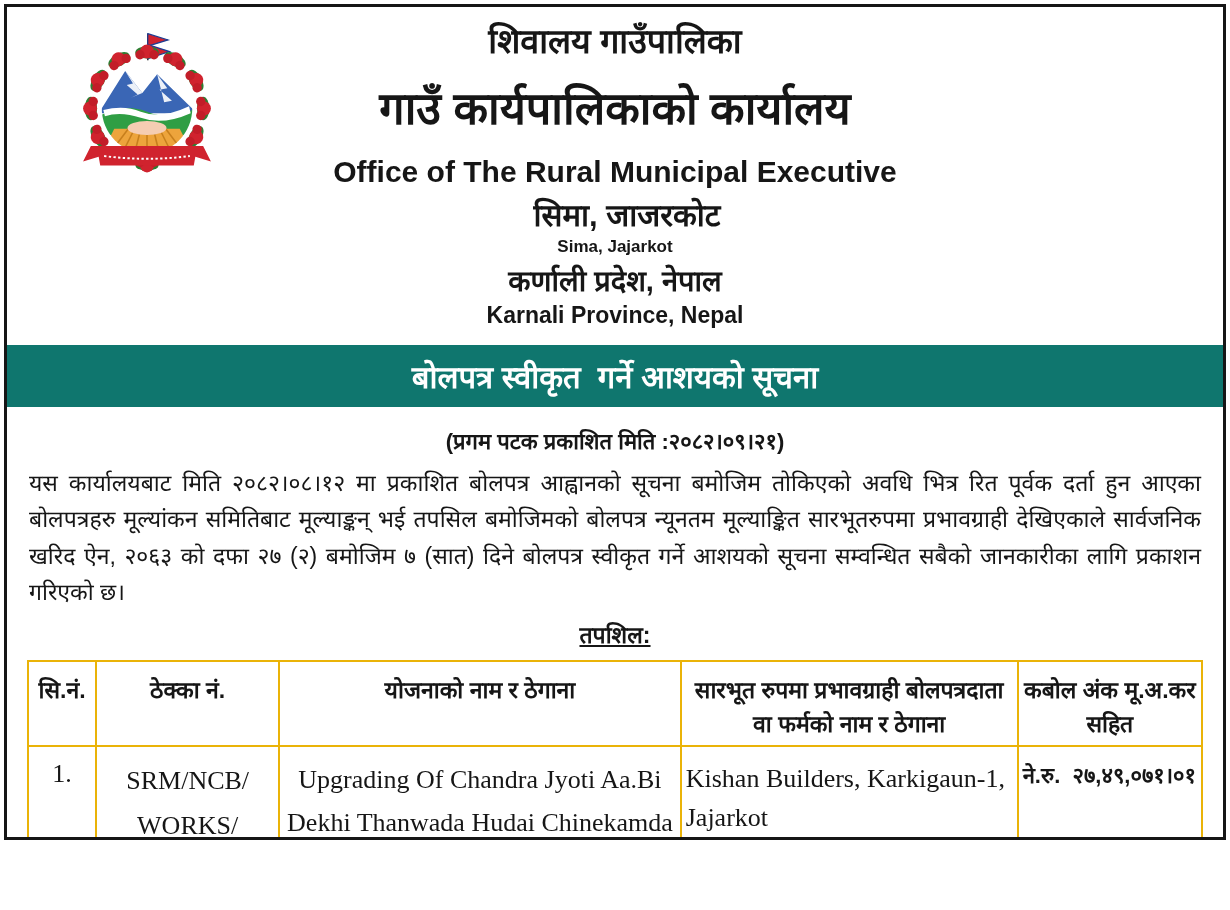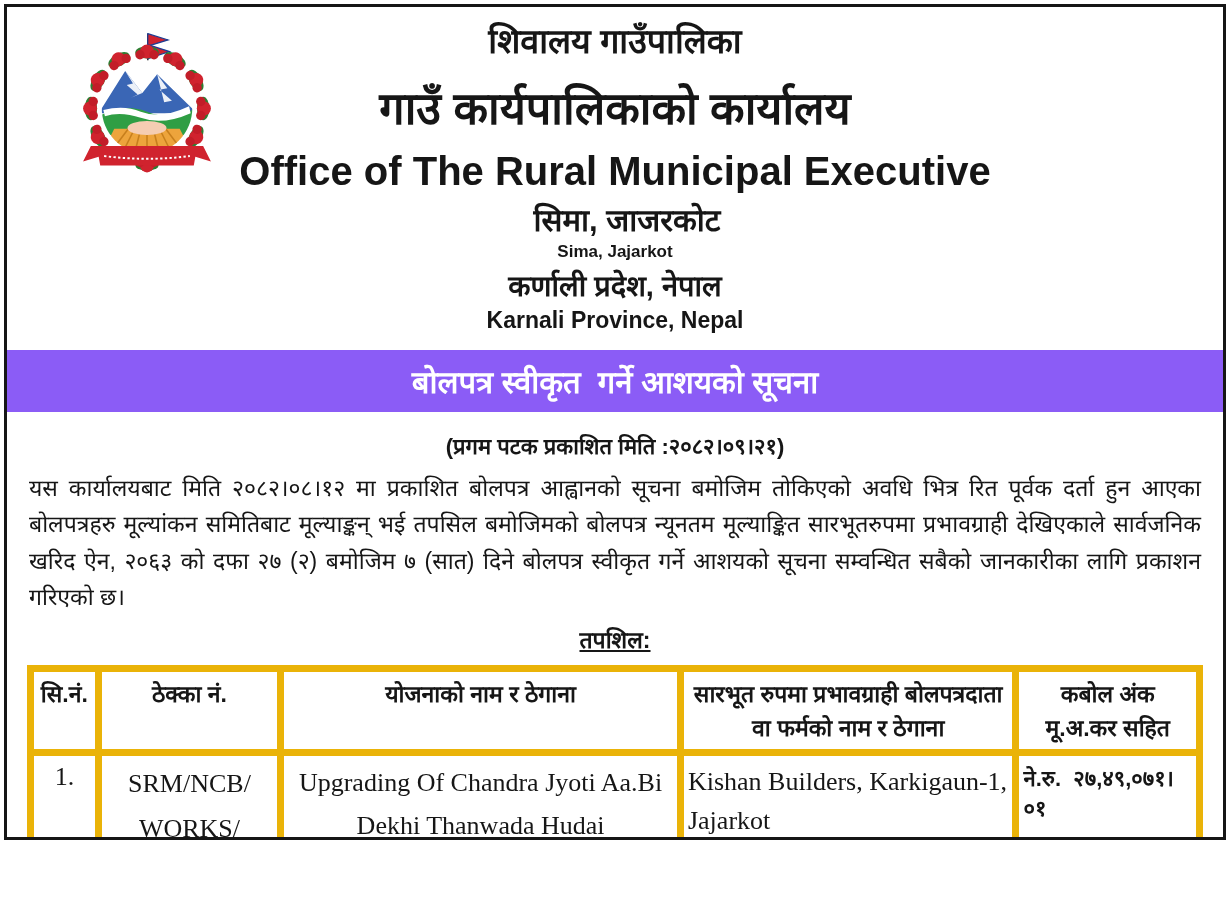--- a/index.html
+++ b/index.html
@@ -12,42 +12,42 @@
     background:#fff;
     font-family:"Liberation Sans","DejaVu Sans",sans-serif;
     color:#161616;
     overflow:hidden;
   }
   .emblem{position:absolute;left:62px;top:22px;width:156px;height:152px;}
   .header{padding-top:14px;text-align:center;line-height:1.22;}
   .h-np1{font-size:34px;font-weight:bold;}
   .h-en1{font-size:29px;font-weight:bold;margin-top:4px;}
   .h-np2{font-size:45px;font-weight:bold;margin-top:20px;}
-  .h-en2{font-size:40px;font-weight:bold;margin-top:10px;}
+  .h-en2{font-size:30px;font-weight:bold;margin-top:17px;}
   .h-np3{font-size:31px;font-weight:bold;margin-top:6px;margin-left:24px;}
   .h-en3{font-size:17px;font-weight:bold;margin-top:2px;}
   .h-np4{font-size:29px;font-weight:bold;margin-top:6px;text-align:center;}
   .h-en4{font-size:23px;font-weight:bold;margin-top:2px;}
   .banner{
-    margin-top:16px;height:62px;background:#8b5cf6;color:#ffffff;
+    margin-top:16px;height:62px;background:#0f766e;color:#ffffff;
     display:flex;align-items:center;justify-content:center;
     font-size:31px;font-weight:bold;white-space:pre-wrap;
   }
   .dateline{margin-top:18px;text-align:center;font-weight:bold;font-size:22px;}
   .bodytext{
     margin:10px 22px 0 22px;font-size:23px;line-height:1.58;text-align:justify;
   }
   .tapashil-wrap{text-align:center;margin-top:8px;}
   .tapashil{font-size:23px;font-weight:bold;text-decoration:underline;}
   table.notice{
     margin:10px 20px 0 20px;width:calc(100% - 40px);
     border-collapse:collapse;table-layout:fixed;
   }
   table.notice th, table.notice td{
-    border:7px solid #eab308;vertical-align:top;padding:6px 4px 4px 4px;
+    border:2px solid #eab308;vertical-align:top;padding:12px 4px 4px 4px;
   }
   table.notice th{font-size:23px;font-weight:bold;line-height:1.45;height:62px;}
   table.notice td{height:142px;}
   .col-sn{width:5.8%;}
   .col-contract{width:15.6%;}
   .col-project{width:34.2%;}
   .col-bidder{width:28.7%;}
   .col-amount{width:15.7%;}
   .serif{font-family:"Liberation Serif","DejaVu Serif",serif;}
   td.c-sn{text-align:center;font-size:26px;padding-top:8px;}

